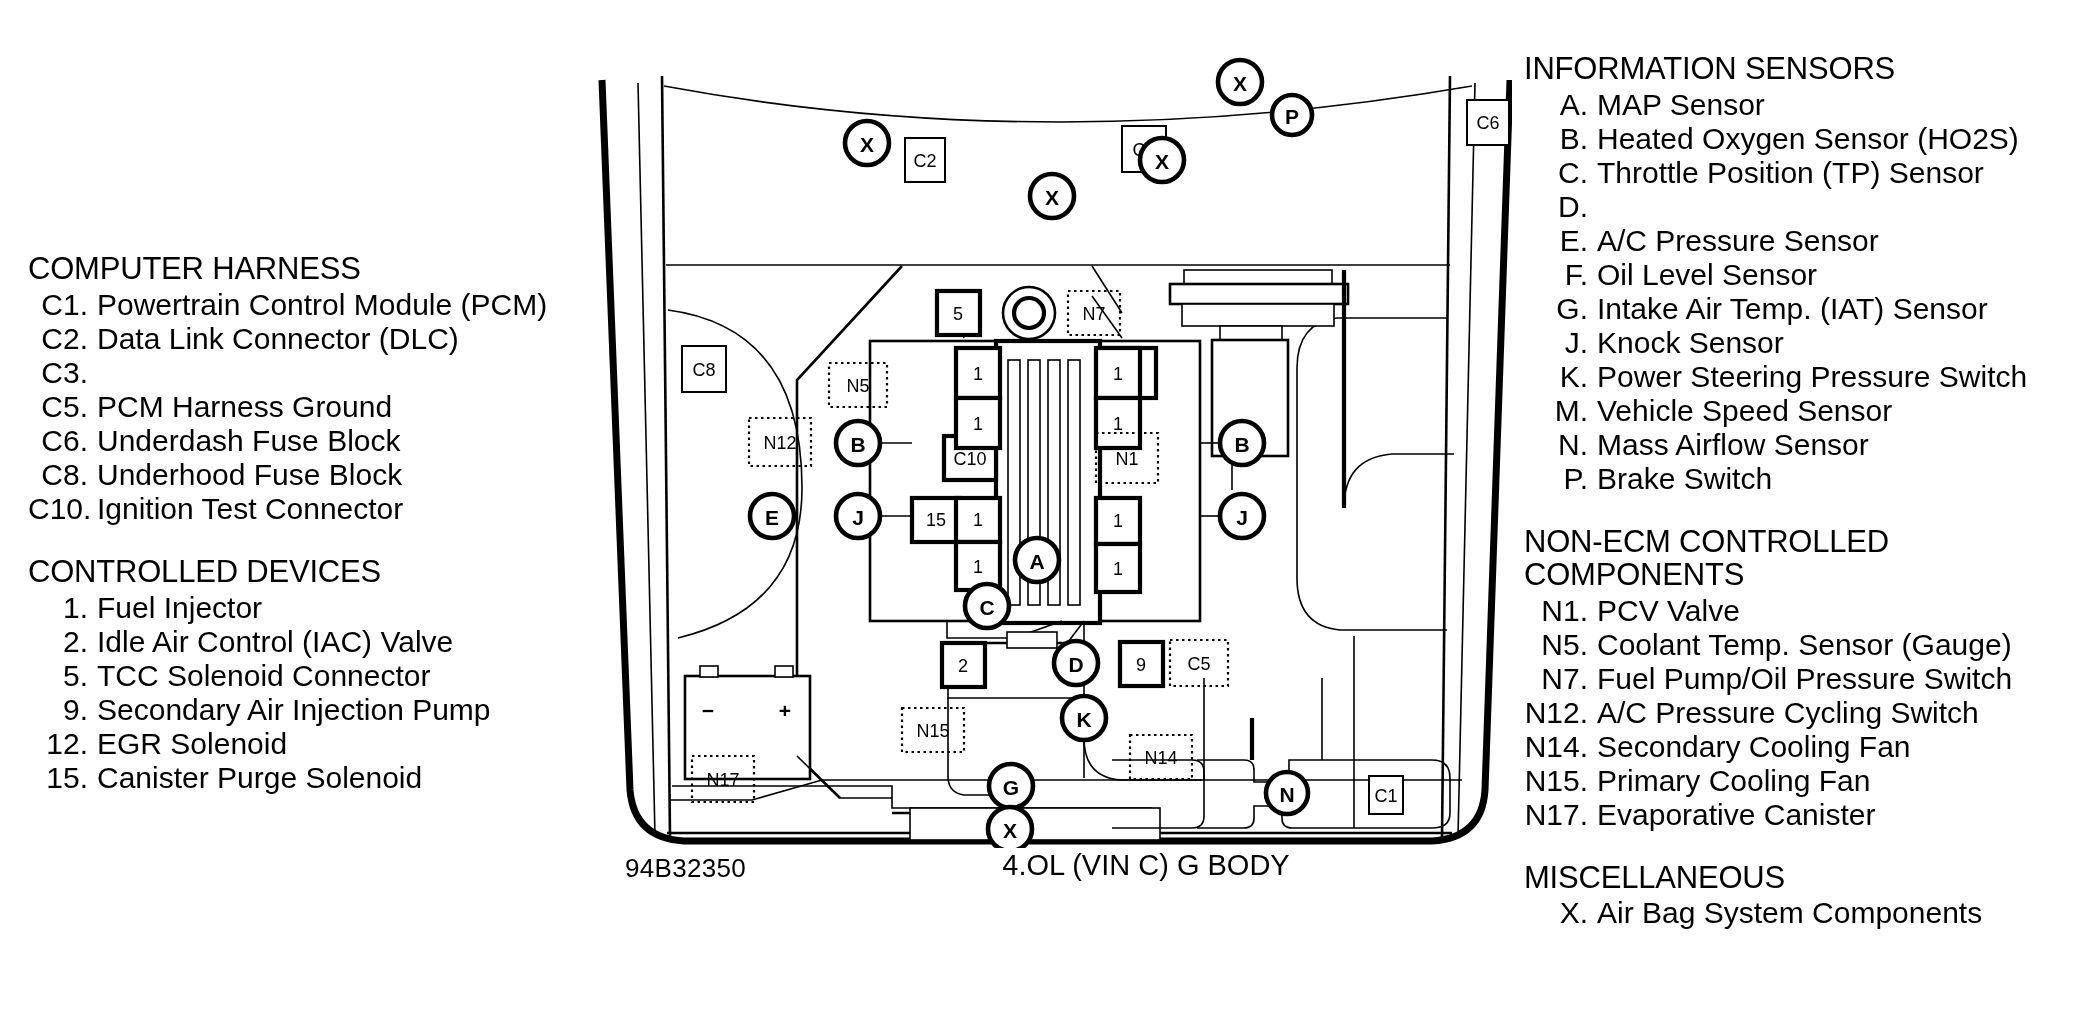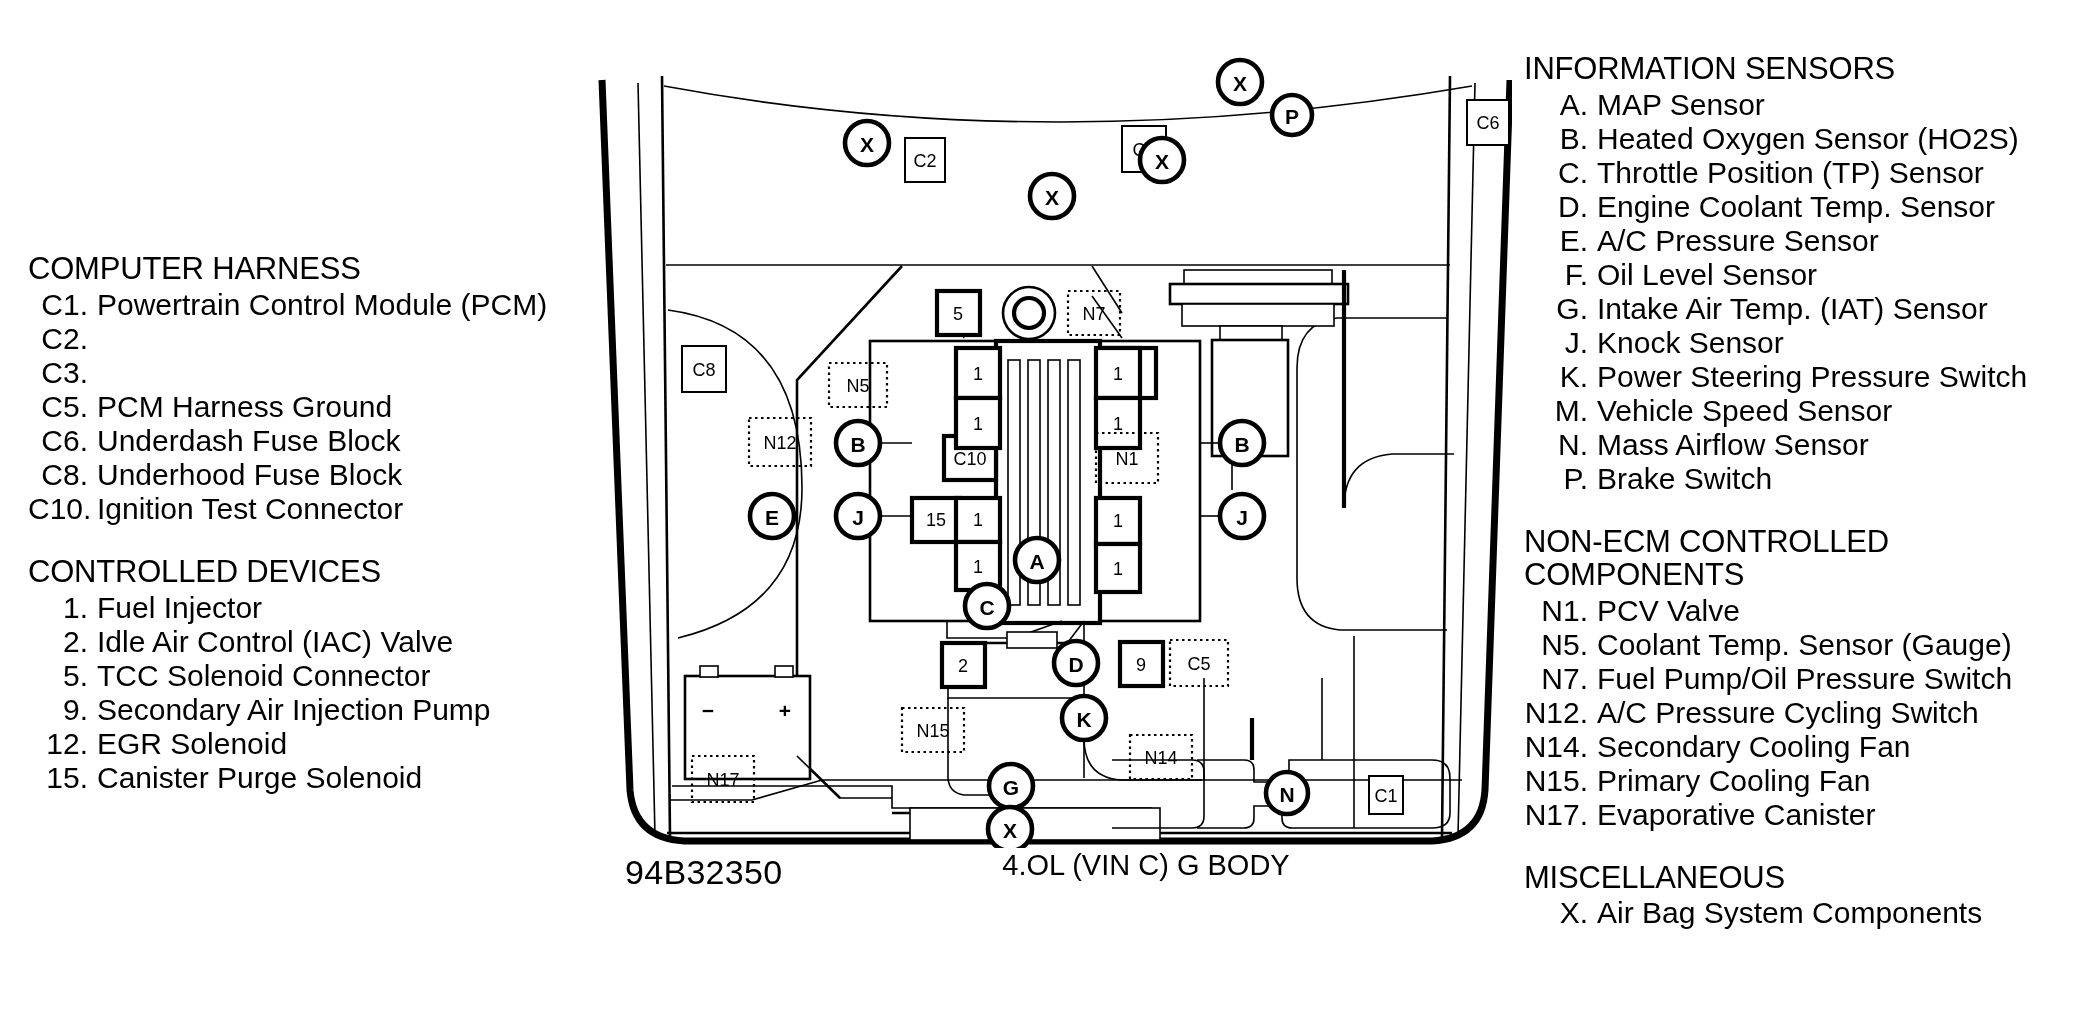--- a/index.html
+++ b/index.html
@@ -23,21 +23,21 @@
   }
   .legend li .txt{display:inline-block;padding-left:9px;}
   .spacer{height:30px;}
 
   #left-col{left:28px;top:253px;width:560px;}
   #left-col li .key{width:60px;}
   #right-col{left:1524px;top:53px;width:560px;}
   #right-col li .key{width:64px;}
 
   
-  #fig-number{position:absolute;left:625px;top:853px;font-size:34px;letter-spacing:0.3px;}
+  #fig-number{position:absolute;left:625px;top:853px;font-size:26px;letter-spacing:0.3px;}
   #fig-caption{position:absolute;left:1146px;top:849px;font-size:29px;transform:translateX(-50%);white-space:nowrap;}
 
   
   #diagram{position:absolute;left:592px;top:38px;width:920px;height:810px;}
   #diagram svg{display:block;width:100%;height:100%;}
   .ln{fill:none;stroke:#000;}
   .t1{stroke-width:1.6;}
   .t2{stroke-width:2.6;}
   .t3{stroke-width:4.2;}
   .t5{stroke-width:7;}
@@ -57,20 +57,21 @@
 <div class="legend" id="left-col">
 
   <h2>COMPUTER HARNESS</h2>
   <ul>
     <li>
         <span class="key">C1.</span>
         <span class="txt">Powertrain Control Module (PCM)</span>
       </li>
     <li>
         <span class="key">C2.</span>
+        <span class="txt">Data Link Connector (DLC)</span>
       </li>
     <li>
         <span class="key">C3.</span>
       </li>
     <li>
         <span class="key">C5.</span>
         <span class="txt">PCM Harness Ground</span>
       </li>
     <li>
         <span class="key">C6.</span>
@@ -128,21 +129,20 @@
     <li>
         <span class="key">B.</span>
         <span class="txt">Heated Oxygen Sensor (HO2S)</span>
       </li>
     <li>
         <span class="key">C.</span>
         <span class="txt">Throttle Position (TP) Sensor</span>
       </li>
     <li>
         <span class="key">D.</span>
-        <span class="txt">Engine Coolant Temp. Sensor</span>
       </li>
     <li>
         <span class="key">E.</span>
         <span class="txt">A/C Pressure Sensor</span>
       </li>
     <li>
         <span class="key">F.</span>
         <span class="txt">Oil Level Sensor</span>
       </li>
     <li>

